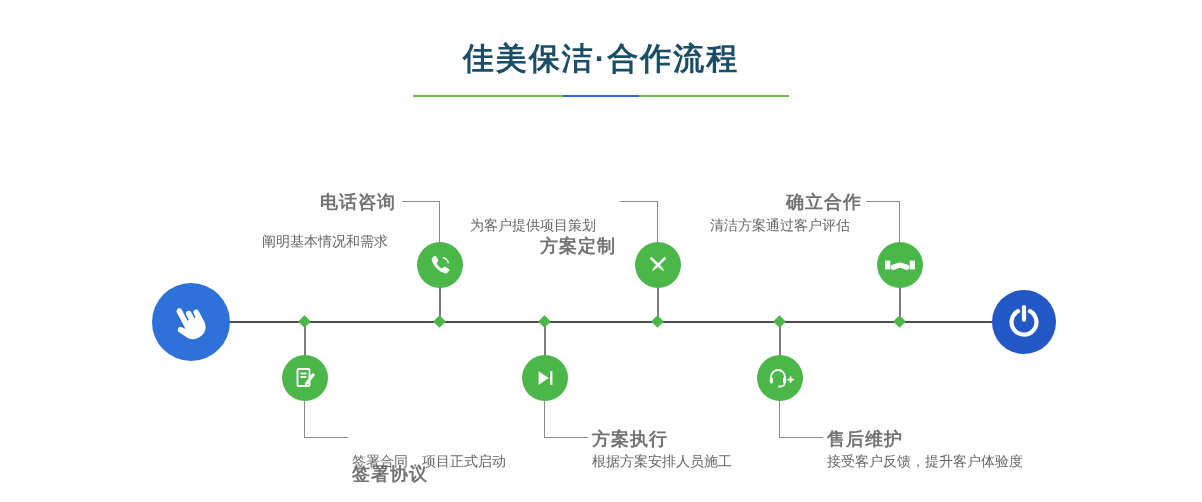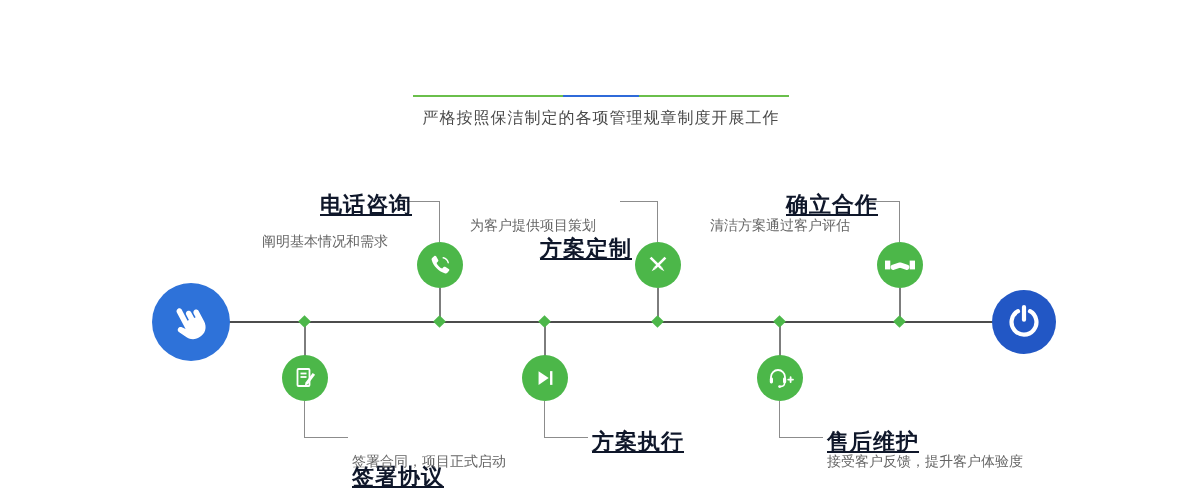--- a/index.html
+++ b/index.html
@@ -85,45 +85,45 @@
   #c5v { left:899px; top:201px; height:41px; }
   #c2v { left:304px; top:401px; height:37px; }
   #c2h { left:304px; top:437px; width:44px; }
   #c4v { left:544px; top:401px; height:37px; }
   #c4h { left:544px; top:437px; width:44px; }
   #c6v { left:779px; top:401px; height:37px; }
   #c6h { left:779px; top:437px; width:44px; }
 
   
   .step-title {
-    position:absolute; font-size:22px; font-weight:bold;
-    color:#0f172a; letter-spacing:1px; white-space:nowrap;text-decoration:underline;
+    position:absolute; font-size:18px; font-weight:bold;
+    color:#737373; letter-spacing:1px; white-space:nowrap;
   }
   .step-desc {
     position:absolute; font-size:14px;
     color:#666666; white-space:nowrap;
   }
   #t1 { left:320px; top:190px; }  #d1 { left:262px; top:217px;margin-top:16px; }
   #t3 { left:540px; top:190px;margin-top:44px; }  #d3 { left:470px; top:217px; }
   #t5 { left:786px; top:190px; }  #d5 { left:710px; top:217px; }
   #t2 { left:352px; top:427px;margin-top:35px; }  #d2 { left:352px; top:453px; }
   #t4 { left:592px; top:427px; }  #d4 { left:592px; top:453px; }
   #t6 { left:827px; top:427px; }  #d6 { left:827px; top:453px; }
 </style>
 </head>
 <body>
 
 <div class="canvas">
 
+  <div class="page-title">佳美保洁·合作流程</div>
   <div class="title-divider">
     <span class="seg-g"></span>
     <span class="seg-b"></span>
     <span class="seg-g"></span>
   </div>
-  <div class="page-subtitle">严格按照保洁制定的各项管理规章制度开展工作</div>
 
   <div class="timeline-line"></div>
 
   <div class="stem" id="stem1"></div>
   <div class="stem" id="stem2"></div>
   <div class="stem" id="stem3"></div>
   <div class="stem" id="stem4"></div>
   <div class="stem" id="stem5"></div>
   <div class="stem" id="stem6"></div>
 
@@ -243,20 +243,21 @@
   <div class="step-title" id="t1">电话咨询</div>
   <div class="step-desc" id="d1">阐明基本情况和需求</div>
 
   <div class="step-title" id="t2">签署协议</div>
   <div class="step-desc" id="d2">签署合同，项目正式启动</div>
 
   <div class="step-title" id="t3">方案定制</div>
   <div class="step-desc" id="d3">为客户提供项目策划</div>
 
   <div class="step-title" id="t4">方案执行</div>
+  <div class="step-desc" id="d4">根据方案安排人员施工</div>
 
   <div class="step-title" id="t5">确立合作</div>
   <div class="step-desc" id="d5">清洁方案通过客户评估</div>
 
   <div class="step-title" id="t6">售后维护</div>
   <div class="step-desc" id="d6">接受客户反馈，提升客户体验度</div>
 
 </div>
 
 </body></html>

